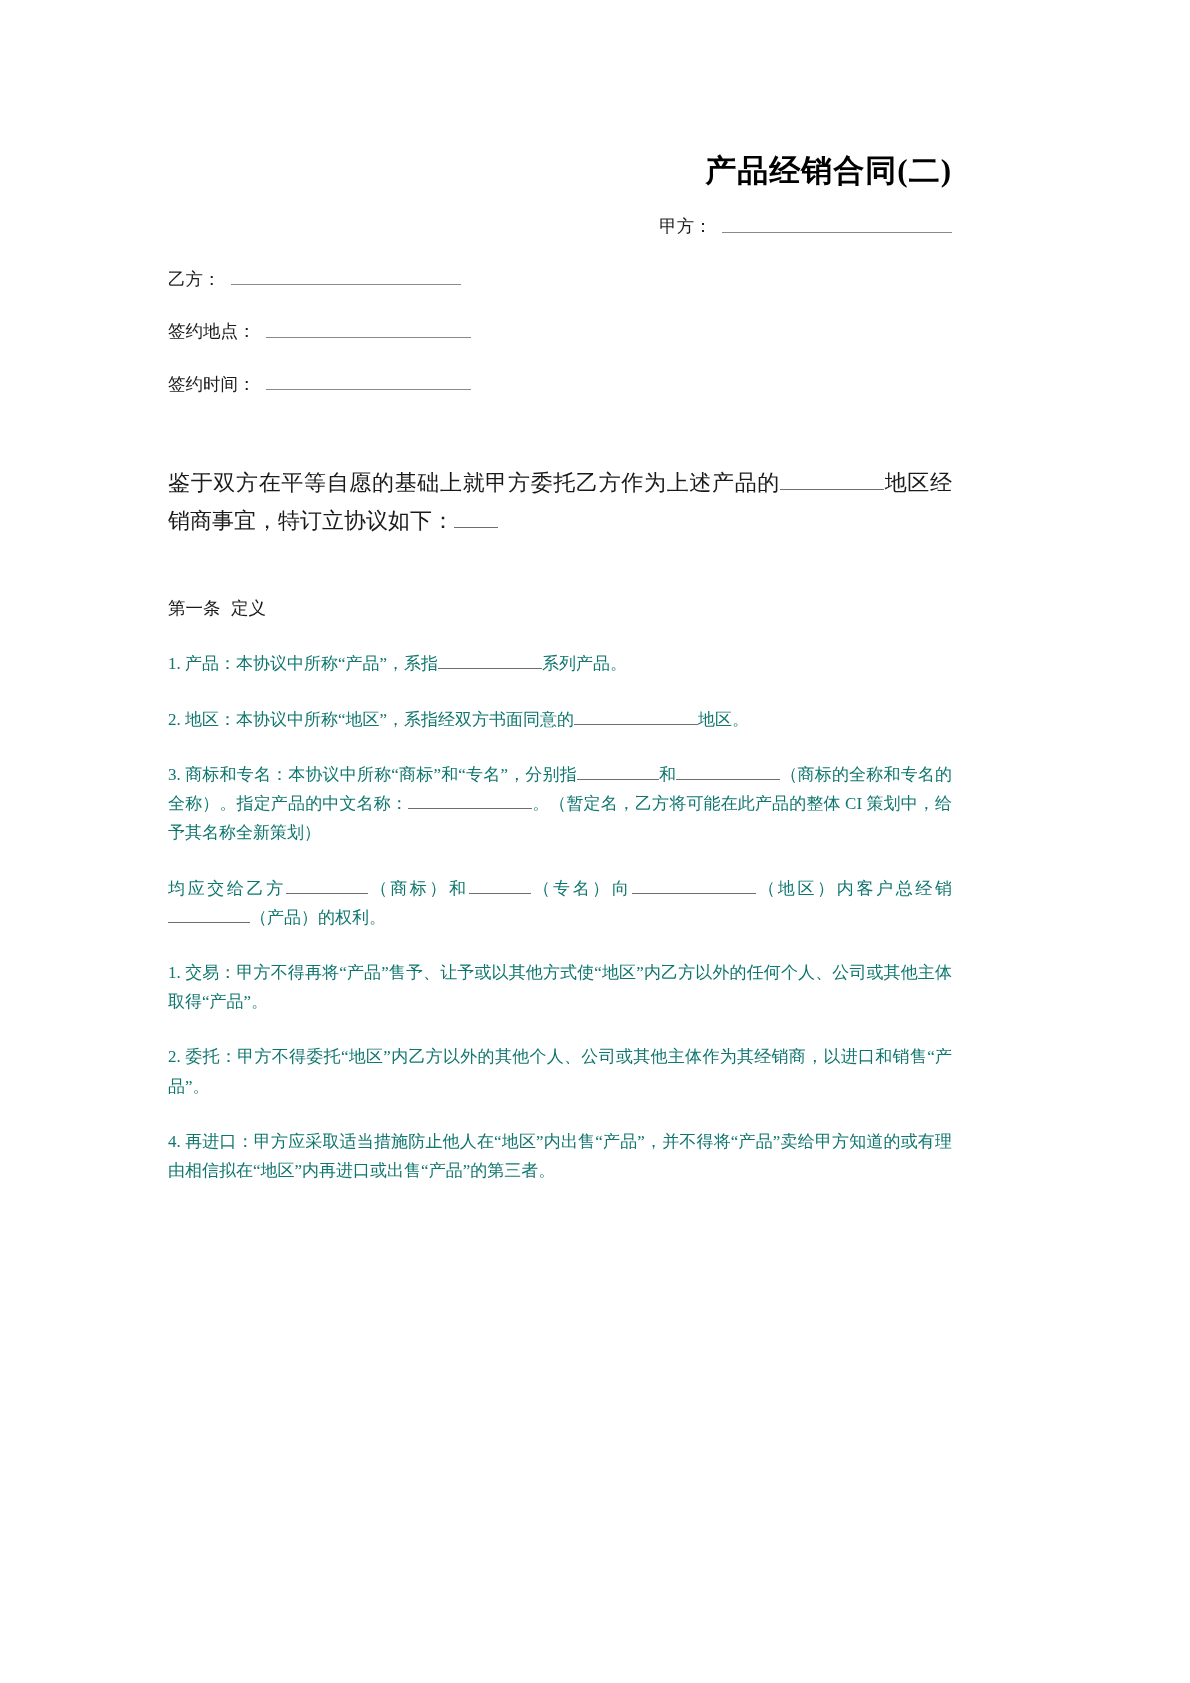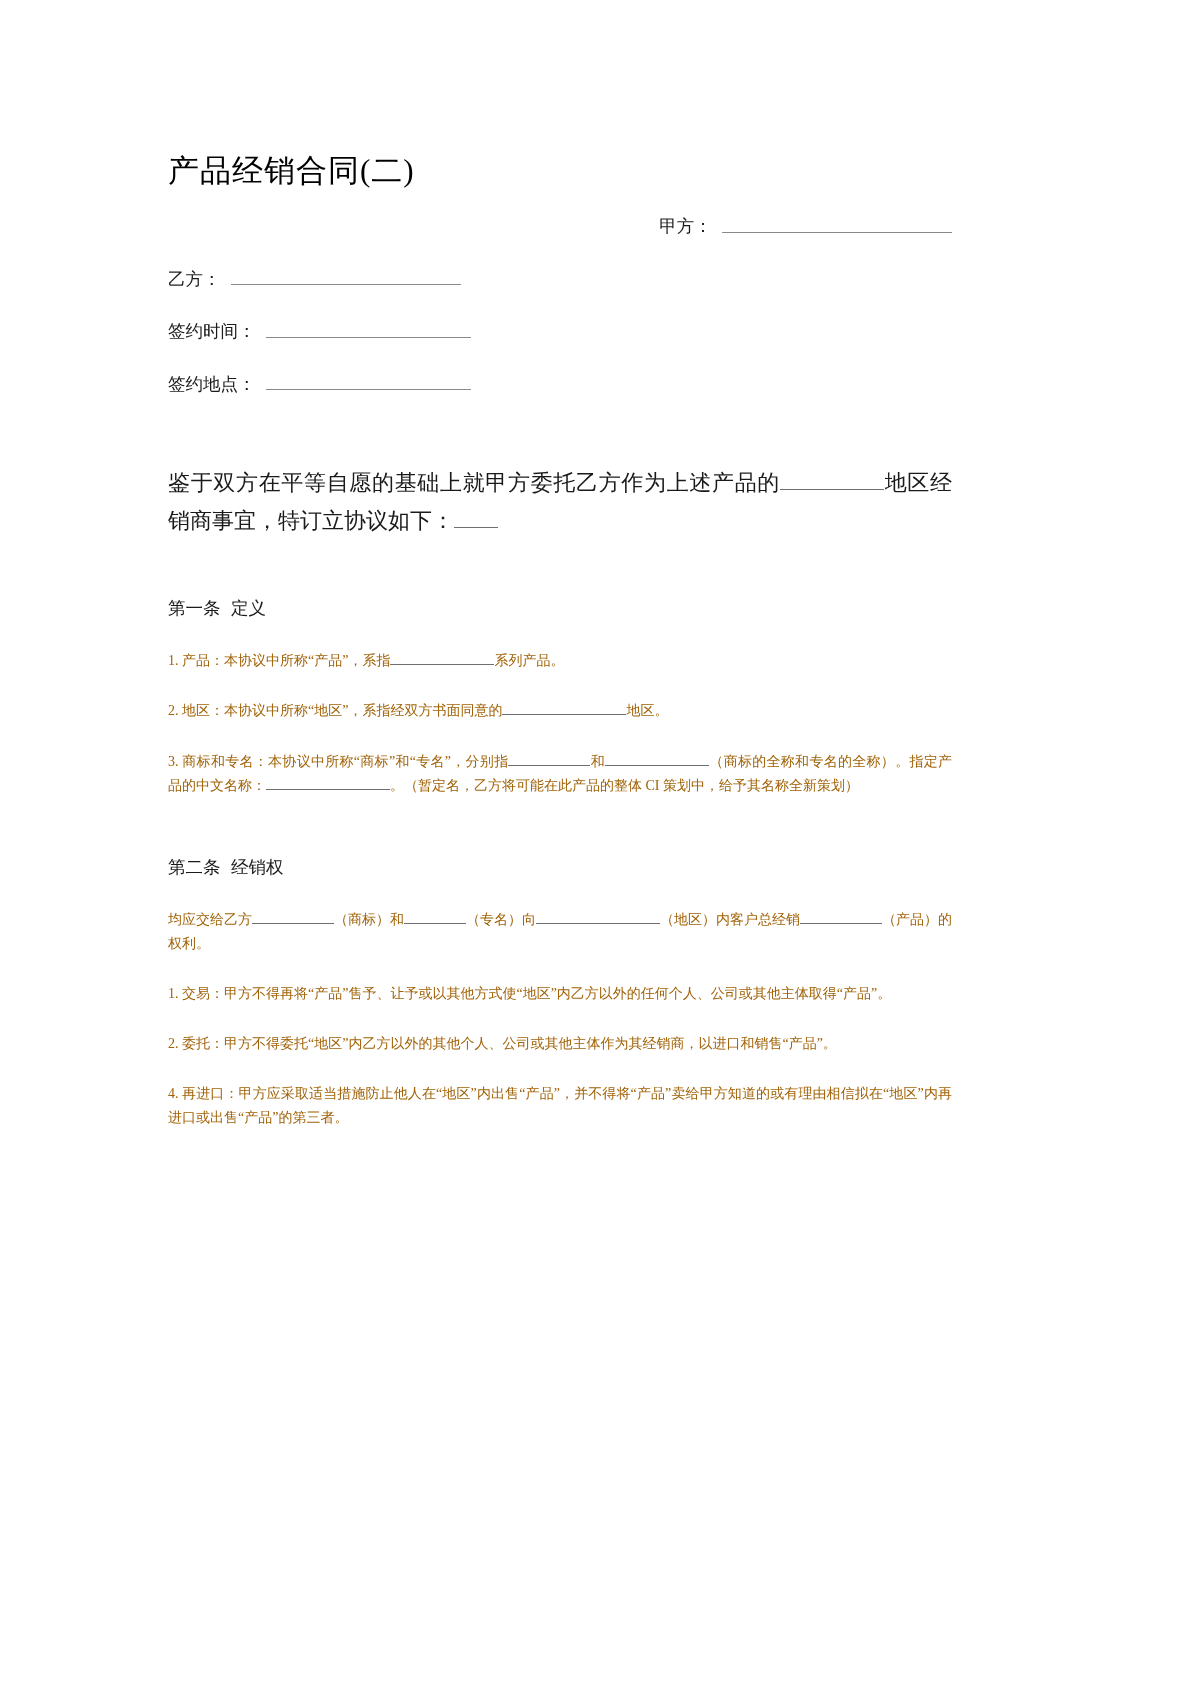--- a/index.html
+++ b/index.html
@@ -19,22 +19,22 @@
     box-sizing: border-box;
     overflow: hidden;
   }
   .content {
     position: absolute;
     left: 168px;
     top: 0;
     width: 784px;
   }
   .doc-title {
-    text-align: left;
-    font-weight: normal;
+    text-align: right;
+    font-weight: bold;
     font-size: 31px;
     letter-spacing: 1px;
     margin: 0;
     padding-top: 152px;
     line-height: 1.2;
     color: #000;
   }
   .field-row {
     font-size: 17.5px;
     line-height: 1.5;
@@ -70,26 +70,26 @@
   }
   .section-head {
     font-size: 17.5px;
     line-height: 1.6;
     margin: 0;
     margin-top: 56px;
     color: #1a1a1a;
     font-family: Liberation Mono, monospace;
   }
   .item {
-    font-size: 14px;
+    font-size: 17px;
     line-height: 1.72;
     text-align: justify;
     margin: 0;
     margin-top: 26px;
-    color: #a16207;
+    color: #0f766e;
   }
   .u {
     display: inline-block;
     border-bottom: 1px solid #6f6f6f;
     height: 1.02em;
     vertical-align: baseline;
   }
   .u-xs { width: 44px; }
   .u-s  { width: 62px; }
   .u-m  { width: 82px; }
@@ -108,39 +108,38 @@
       <span class="field-label">甲方：</span>
       <span class="blank blank-w-party"></span>
     </div>
 
     <div class="field-row">
       <span class="field-label">乙方：</span>
       <span class="blank blank-w-party"></span>
     </div>
 
     <div class="field-row">
-      <span class="field-label">签约时间：</span>
+      <span class="field-label">签约地点：</span>
       <span class="blank blank-w-place"></span>
     </div>
 
     <div class="field-row">
-      <span class="field-label">签约地点：</span>
+      <span class="field-label">签约时间：</span>
       <span class="blank blank-w-place"></span>
     </div>
 
     <p class="para intro">
       <span>鉴于双方在平等自愿的基础上就甲方委托乙方作为上述产品的</span><span class="u u-l"></span><span>地区经销商事宜，特订立协议如下：</span><span class="u u-xs"></span>
     </p>
 
     <div>
         <p class="section-head">第一条 定义</p>
         <p class="item"><span>1.</span> <span>产品：本协议中所称“产品”，系指</span><span class="u u-l"></span><span>系列产品。</span></p>
         <p class="item"><span>2.</span> <span>地区：本协议中所称“地区”，系指经双方书面同意的</span><span class="u u-xl"></span><span>地区。</span></p>
         <p class="item"><span>3.</span> <span>商标和专名：本协议中所称“商标”和“专名”，分别指</span><span class="u u-m"></span><span>和</span><span class="u u-l"></span><span>（商标的全称和专名的全称）。指定产品的中文名称：</span><span class="u u-xl"></span><span>。（暂定名，乙方将可能在此产品的整体 CI 策划中，给予其名称全新策划）</span></p>
-        <p class="section-head">第二条 经销权</p>
         <p class="item"><span>均应交给乙方</span><span class="u u-m"></span><span>（商标）和</span><span class="u u-s"></span><span>（专名）向</span><span class="u u-xl"></span><span>（地区）内客户总经销</span><span class="u u-m"></span><span>（产品）的权利。</span></p>
         <p class="item"><span>1.</span> <span>交易：甲方不得再将“产品”售予、让予或以其他方式使“地区”内乙方以外的任何个人、公司或其他主体取得“产品”。</span></p>
         <p class="item"><span>2.</span> <span>委托：甲方不得委托“地区”内乙方以外的其他个人、公司或其他主体作为其经销商，以进口和销售“产品”。</span></p>
         <p class="item"><span>4.</span> <span>再进口：甲方应采取适当措施防止他人在“地区”内出售“产品”，并不得将“产品”卖给甲方知道的或有理由相信拟在“地区”内再进口或出售“产品”的第三者。</span></p>
       </div>
 
   </div>
 </div>
 
 </body></html>

